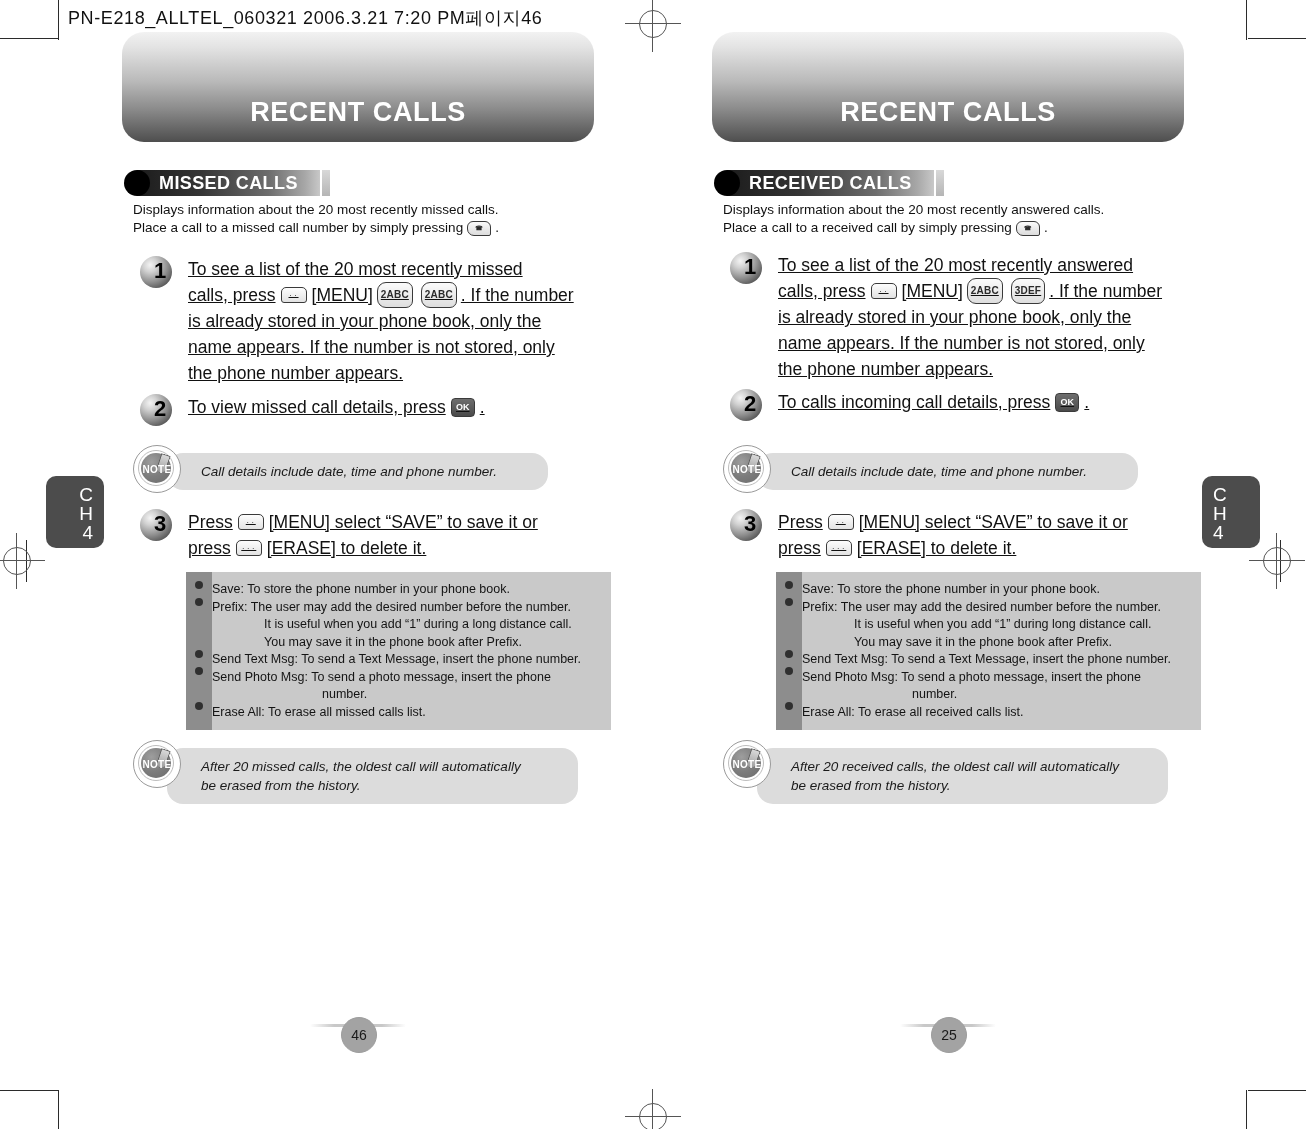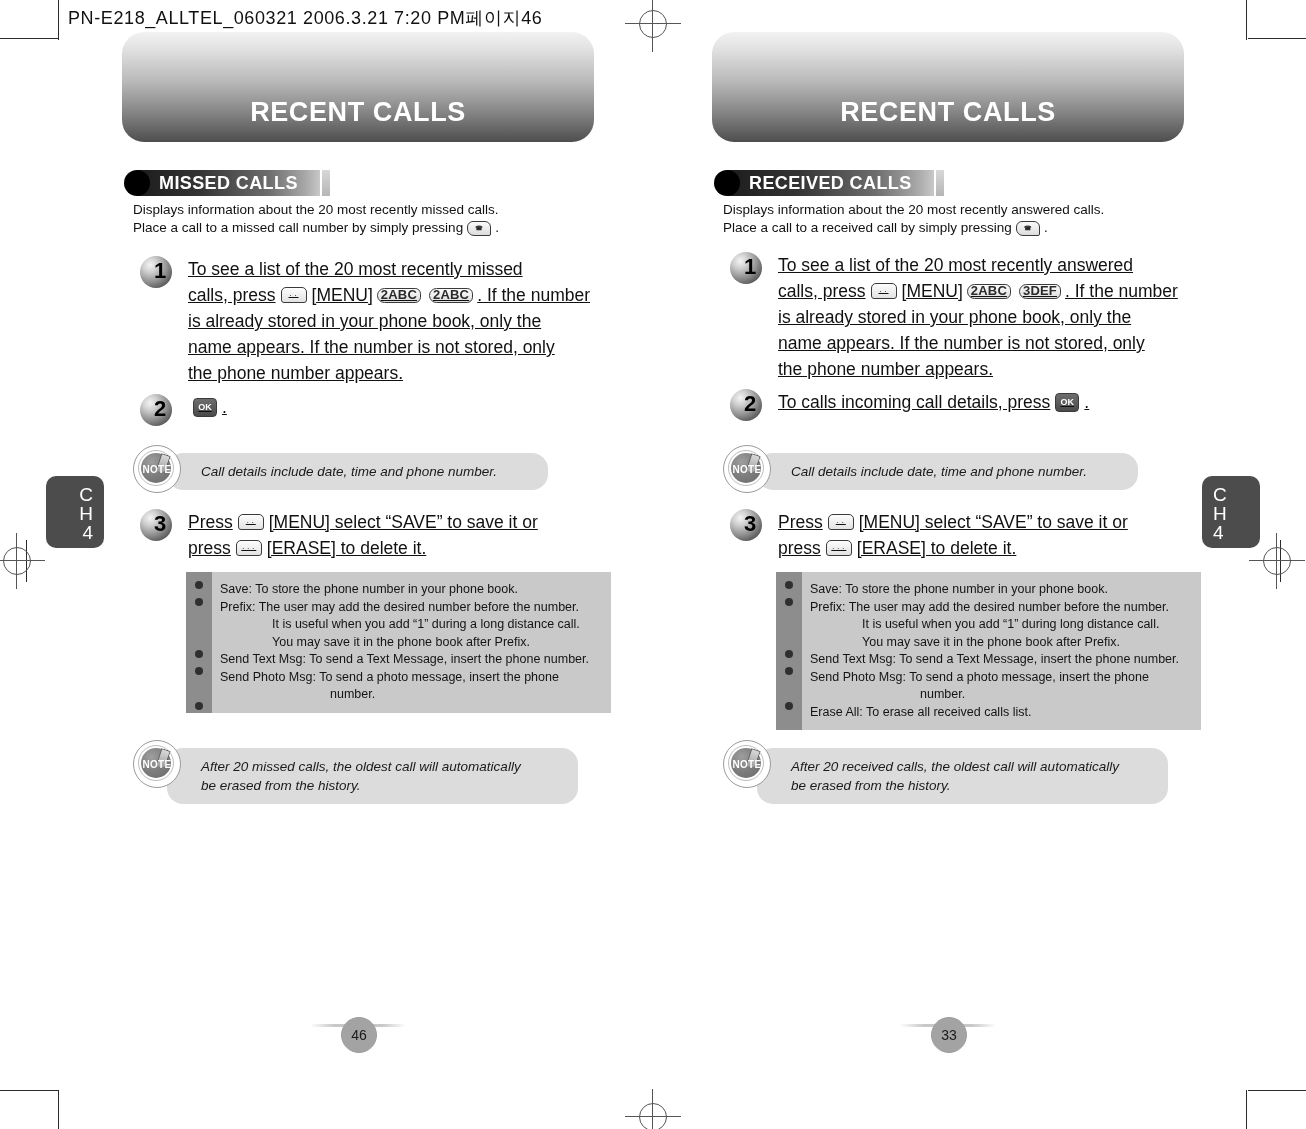--- a/index.html
+++ b/index.html
@@ -120,24 +120,24 @@
   }
   
   .key-send {
     width: 24px; height: 15px; margin: 0 4px;
     border: 1.3px solid #3a3a3a; border-radius: 6px 6px 2px 7px;
     background: linear-gradient(to bottom,#fbfbfb,#dcdcdc);
     font-size: 6px; font-weight: bold; letter-spacing: 0.2px;
   }
   
   .key-num {
-    min-width: 30px; height: 15px; margin: 0 4px; padding: 0 3px;
+    min-width: 30px; height: 26px; margin: 0 4px; padding: 0 3px;
     border: 1.3px solid #3a3a3a; border-radius: 7px;
     background: linear-gradient(to bottom,#fbfbfb,#dedede);
-    font-size: 13px; font-weight: bold; letter-spacing: 0.2px;
+    font-size: 10px; font-weight: bold; letter-spacing: 0.2px;
   }
   .key-num.slant { border-radius: 9px 7px 7px 9px; }
   
   .key-ok {
     width: 24px; height: 19px; margin: 0 5px;
     border-radius: 4px;
     background: linear-gradient(to bottom,#6e6e6e,#4a4a4a);
     color: #ffffff; font-size: 9px; font-weight: bold;
     border: 1px solid #3b3b3b;
   }
@@ -190,21 +190,21 @@
   .bullet-rail {
     width: 26px; background: #8d8d8d;
     display: flex; flex-direction: column; align-items: center;
     padding-top: 9px; box-sizing: border-box;
   }
   .bullet-rail .dot {
     width: 8px; height: 8px; border-radius: 50%;
     background: #2f2f2f; flex: 0 0 auto;
   }
   .bullet-content {
-    padding: 9px 10px 9px 8px;
+    padding: 9px 10px 9px 0;
     font-size: 12.5px; line-height: 17.5px; color: #141414;
     box-sizing: border-box;
   }
   .bullet-content .ln { white-space: nowrap; }
   .bullet-content .ind { padding-left: 52px; }
   .bullet-content .ind2 { padding-left: 110px; }
 
   
   .chtab {
     position: absolute; width: 58px; height: 72px;
@@ -322,20 +322,21 @@
     </div>
   </div>
 
   <div class="step" style="left:140px; top:394px;">
     <div class="step-badge">
       <span class="sphere"></span>
       <span class="num">2</span>
     </div>
     <div class="step-text">
       <div class="line">
+        <span>To view missed call details, press</span>
         <span class="key key-ok">OK</span>
         <span>.</span>
       </div>
     </div>
   </div>
 
   <div class="note" style="left:133px; top:445px; width:415px;">
     <div class="note-icon">
       <span class="ring2"></span>
       <span class="disc"></span>
@@ -373,20 +374,21 @@
       <span class="dot" style="margin-top:27px;"></span>
     </div>
     <div class="bullet-content">
       <div class="ln">Save: To store the phone number in your phone book.</div>
       <div class="ln">Prefix: The user may add the desired number before the number.</div>
       <div class="ln ind">It is useful when you add “1” during a long distance call.</div>
       <div class="ln ind">You may save it in the phone book after Prefix.</div>
       <div class="ln">Send Text Msg: To send a Text Message, insert the phone number.</div>
       <div class="ln">Send Photo Msg: To send a photo message, insert the phone</div>
       <div class="ln ind2">number.</div>
+      <div class="ln">Erase All: To erase all missed calls list.</div>
     </div>
   </div>
 
   <div class="note" style="left:133px; top:740px; width:445px;">
     <div class="note-icon">
       <span class="ring2"></span>
       <span class="disc"></span>
       <span class="pencil"></span>
       <span class="lbl">NOTE</span>
     </div>
@@ -525,21 +527,21 @@
       <span class="lbl">NOTE</span>
     </div>
     <div class="note-body" style="width:440px;">
       <div>After 20 received calls, the oldest call will automatically</div>
       <div>be erased from the history.</div>
     </div>
   </div>
 
   <div class="folio" style="left:310px; top:1005px;">
     <span class="wing"></span>
-    <span class="circ">33</span>
+    <span class="circ">25</span>
   </div>
 </div>
 
 <div class="chtab left-tab">
   <div class="ch">
     <div>C</div>
     <div>H</div>
   </div>
   <div class="no">4</div>
 </div>

